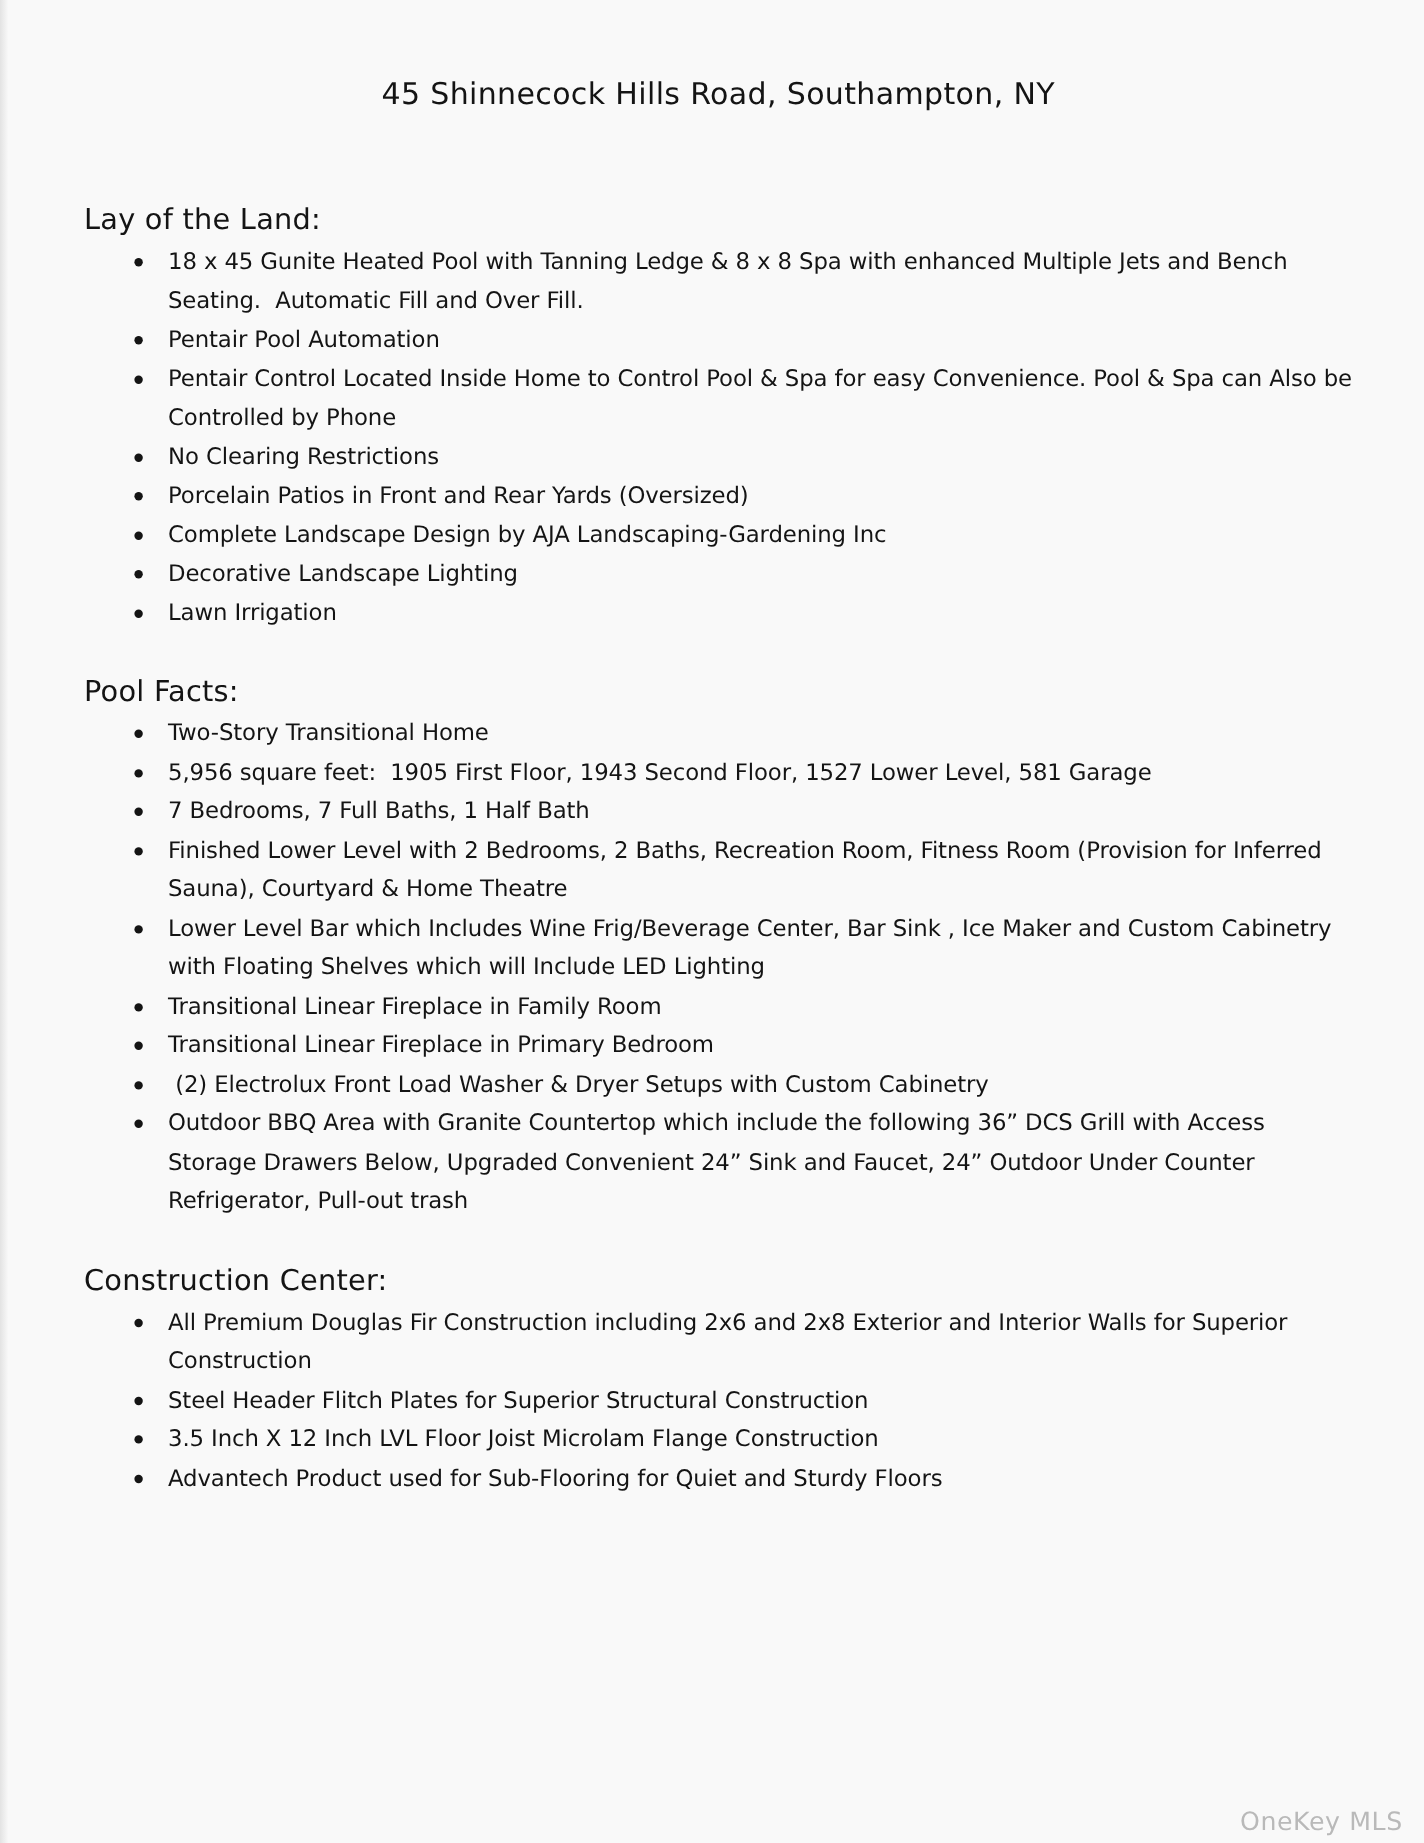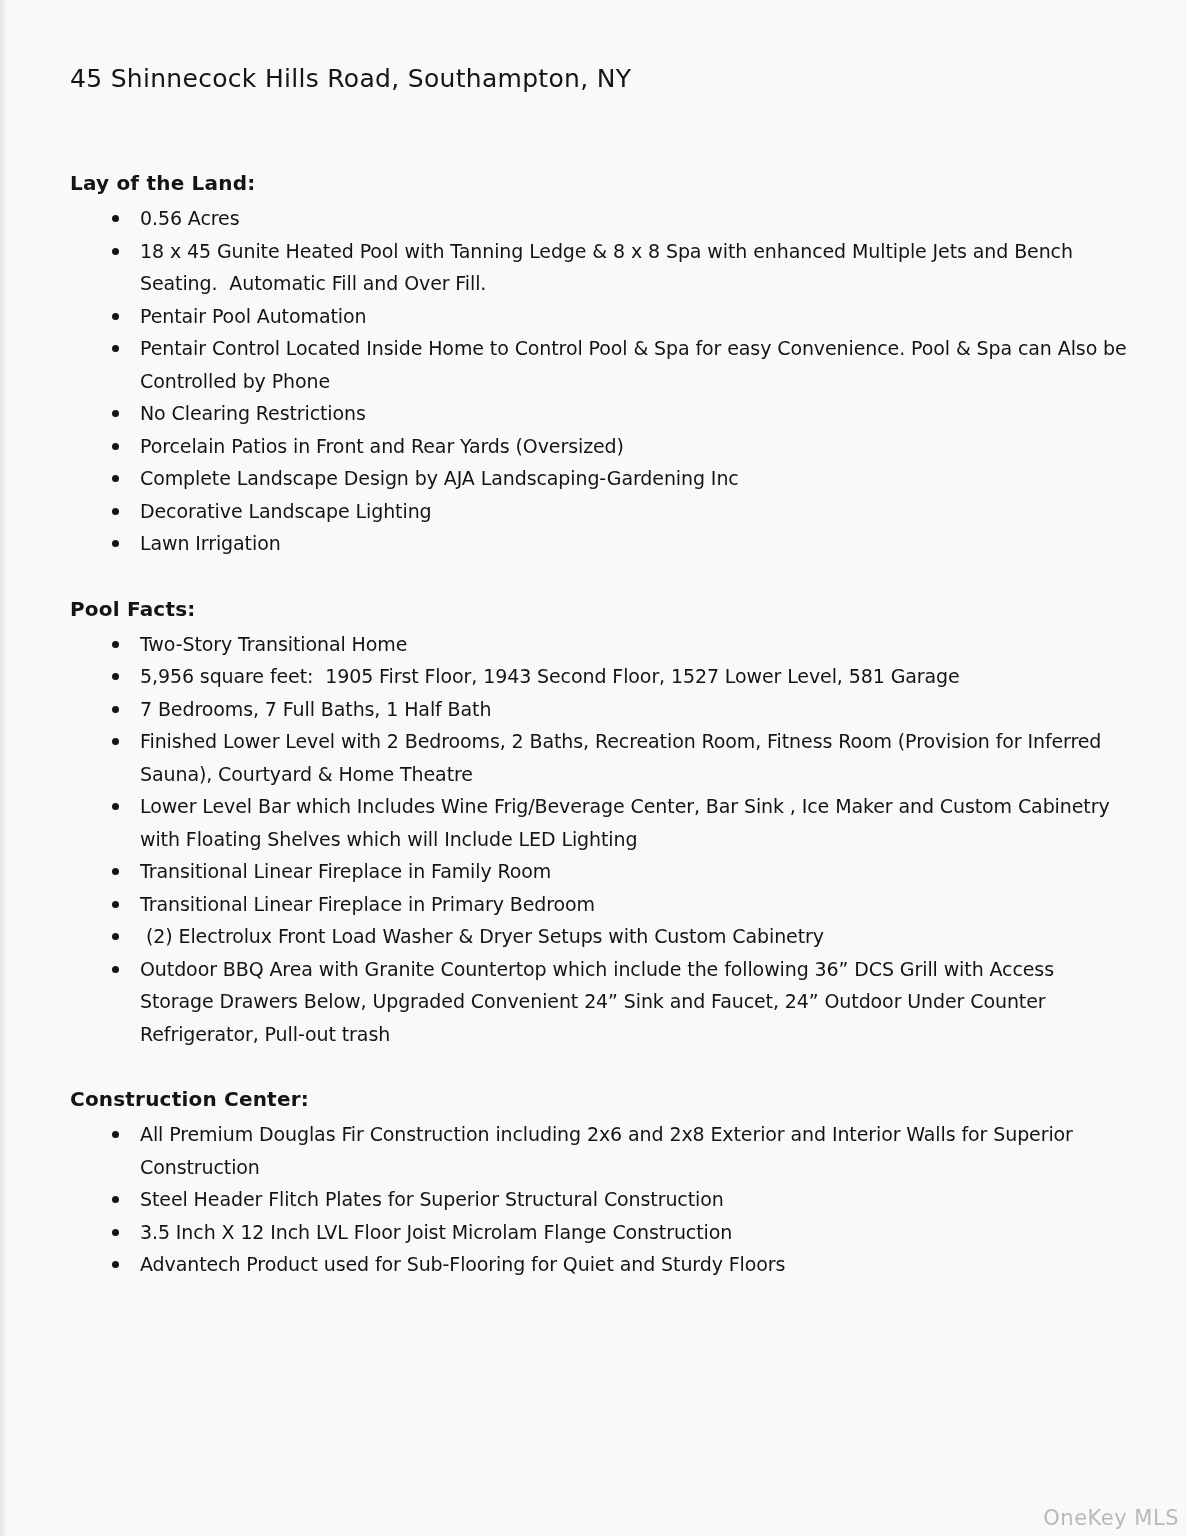--- a/index.html
+++ b/index.html
@@ -18,29 +18,30 @@
     position:absolute; left:0; top:0; bottom:0; width:7px;
     background: linear-gradient(to right, #e3e3e3, #f9f9f9);
   }
   .page {
     width: 100%;
     height: 100%;
     padding: 64px 60px 0 70px;
     position: relative;
   }
   .title {
+    text-align: center;
     font-size: 25px;
     font-weight: 400;
     margin: 0;
     letter-spacing: 0.3px;
     white-space: pre-wrap;
   }
   h2.section-heading {
-    font-size: 20px;
-    font-weight: 700;
+    font-size: 24px;
+    font-weight: 400;
     line-height: 32px;
     margin: 33px 0 3px 0;
     letter-spacing: 0.2px;
     white-space: pre-wrap;
   }
   section.doc-section:first-of-type h2.section-heading { margin-top: 74px; }
   ul.bullet-list {
     list-style: none;
     margin: 0;
     padding: 0 0 0 70px;
@@ -57,38 +58,37 @@
     position: absolute;
     left: -28px;
     top: 13px;
     width: 7px;
     height: 7px;
     border-radius: 50%;
     background: #141414;
   }
   .watermark {
     position: absolute;
-    right: 8px;
+    right: 18px;
     bottom: 6px;
     font-size: 21px;
     color: #b9b9b9;
     letter-spacing: 0.5px;
   }
 </style>
 </head>
 <body>
 
 <div class="page">
 
   <h1 class="title">45 Shinnecock Hills Road, Southampton, NY</h1>
 
   <section class="doc-section">
     <h2 class="section-heading">Lay of the Land:</h2>
     <ul class="bullet-list">
-      <li>0.56 Acres</li>
       <li>18 x 45 Gunite Heated Pool with Tanning Ledge &amp; 8 x 8 Spa with enhanced Multiple Jets and Bench Seating.  Automatic Fill and Over Fill.</li>
       <li>Pentair Pool Automation</li>
       <li>Pentair Control Located Inside Home to Control Pool &amp; Spa for easy Convenience. Pool &amp; Spa can Also be Controlled by Phone</li>
       <li>No Clearing Restrictions</li>
       <li>Porcelain Patios in Front and Rear Yards (Oversized)</li>
       <li>Complete Landscape Design by AJA Landscaping-Gardening Inc</li>
       <li>Decorative Landscape Lighting</li>
       <li>Lawn Irrigation</li>
     </ul>
   </section>

